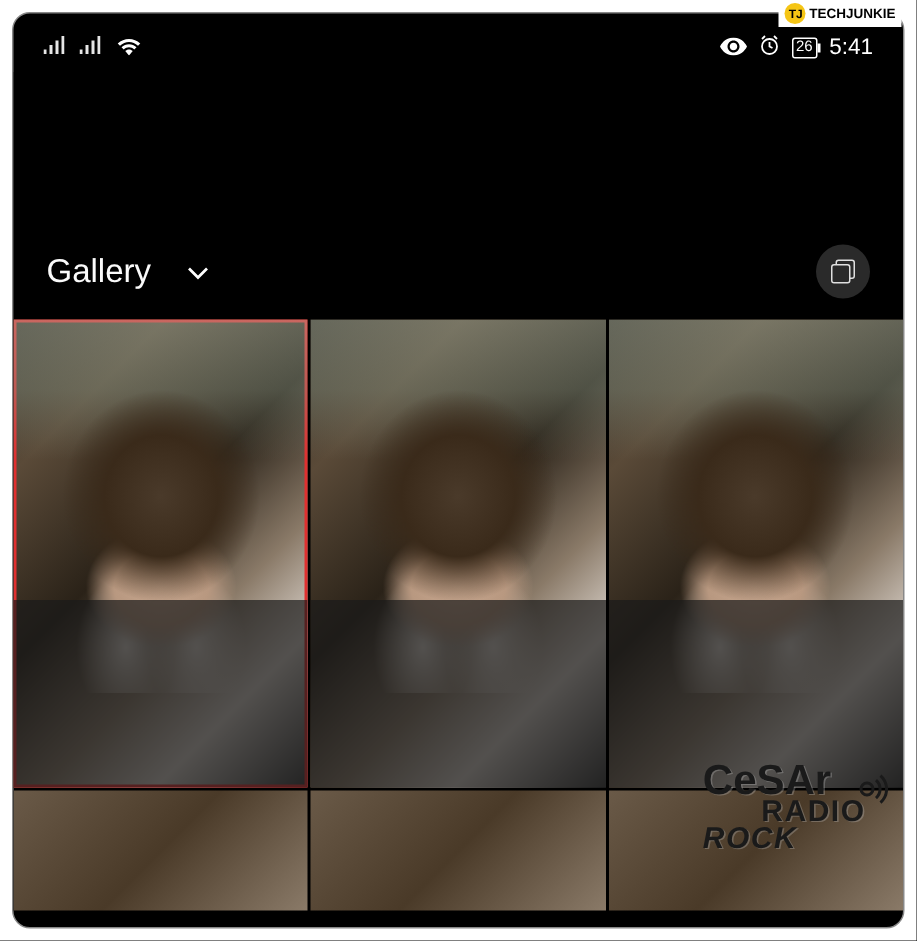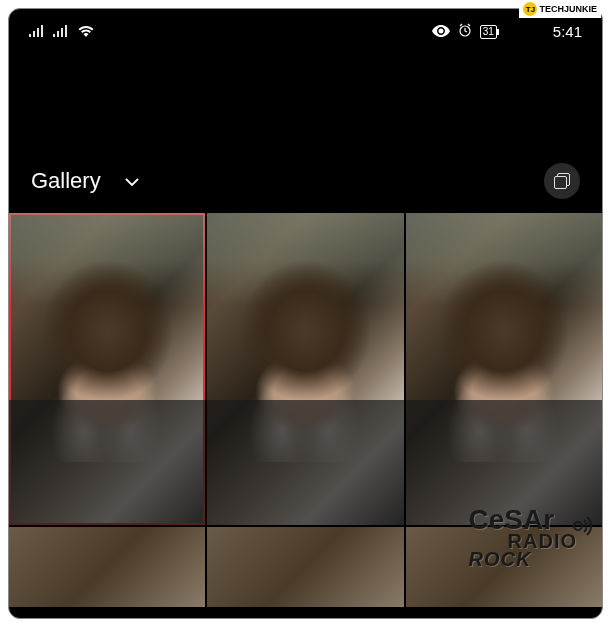--- a/index.html
+++ b/index.html
@@ -69,21 +69,20 @@
       position: absolute;
       right: -3px;
       top: 3px;
       width: 2px;
       height: 6px;
       background: #fff;
     }
     .time {
       font-size: 15px;
       font-weight: 300;
-      margin-left: 48px;
     }
     .blank-area {
       height: 105px;
       background: #000;
     }
     .gallery-header {
       display: flex;
       justify-content: space-between;
       align-items: center;
       padding: 10px 22px 14px;
@@ -290,21 +289,21 @@
             <path d="M9 0C5 0 1.7 2.5 0 6c1.7 3.5 5 6 9 6s7.3-2.5 9-6c-1.7-3.5-5-6-9-6zm0 10c-2.2 0-4-1.8-4-4s1.8-4 4-4 4 1.8 4 4-1.8 4-4 4zm0-6.5c-1.4 0-2.5 1.1-2.5 2.5S7.6 8.5 9 8.5s2.5-1.1 2.5-2.5S10.4 3.5 9 3.5z" fill="#fff"></path>
           </svg>
       </span>
       <span class="alarm-icon">
         <svg width="14" height="14" viewBox="0 0 14 14">
             <circle cx="7" cy="8" r="5" fill="none" stroke="#fff" stroke-width="1.2"></circle>
             <path d="M7 5v3l2 1M2 3L4 1M12 3L10 1" stroke="#fff" stroke-width="1.2" fill="none"></path>
           </svg>
       </span>
       <span class="battery">
-        <span>31</span>
+        <span>26</span>
       </span>
       <span class="time">5:41</span>
     </div>
   </div>
 
   <div class="blank-area"></div>
 
   <div class="gallery-header">
     <div class="gallery-title">
       <span>Gallery</span>

